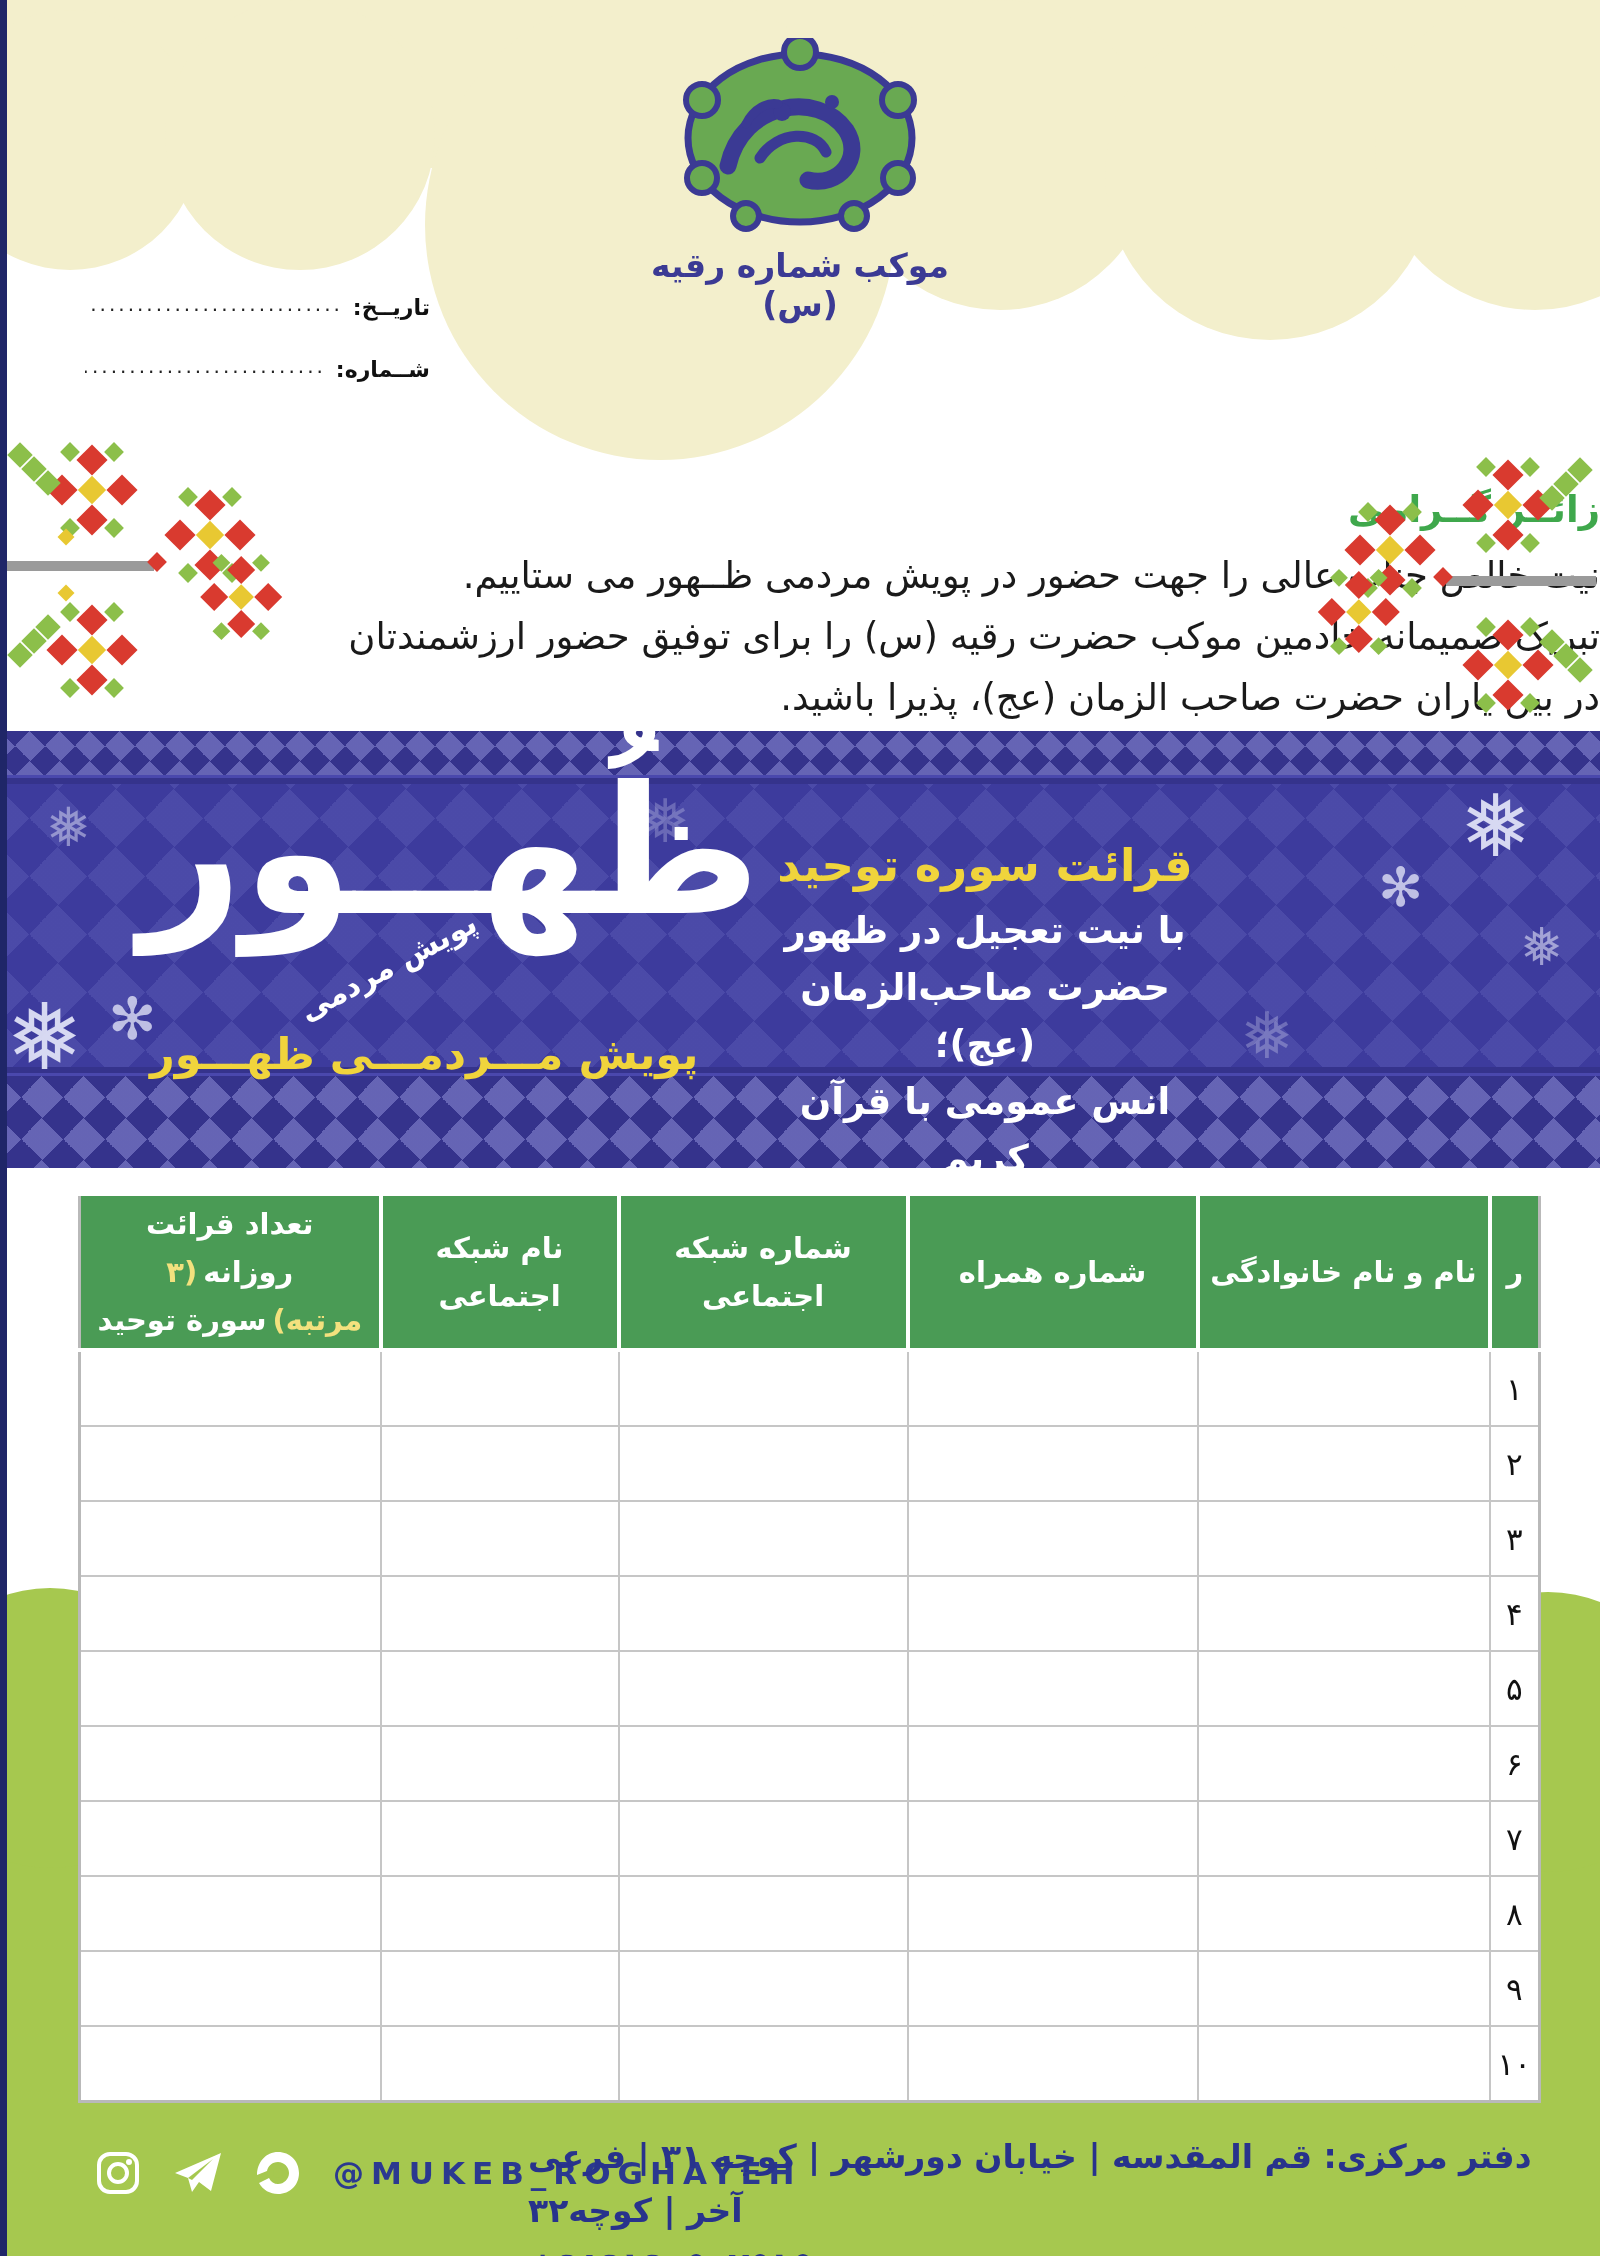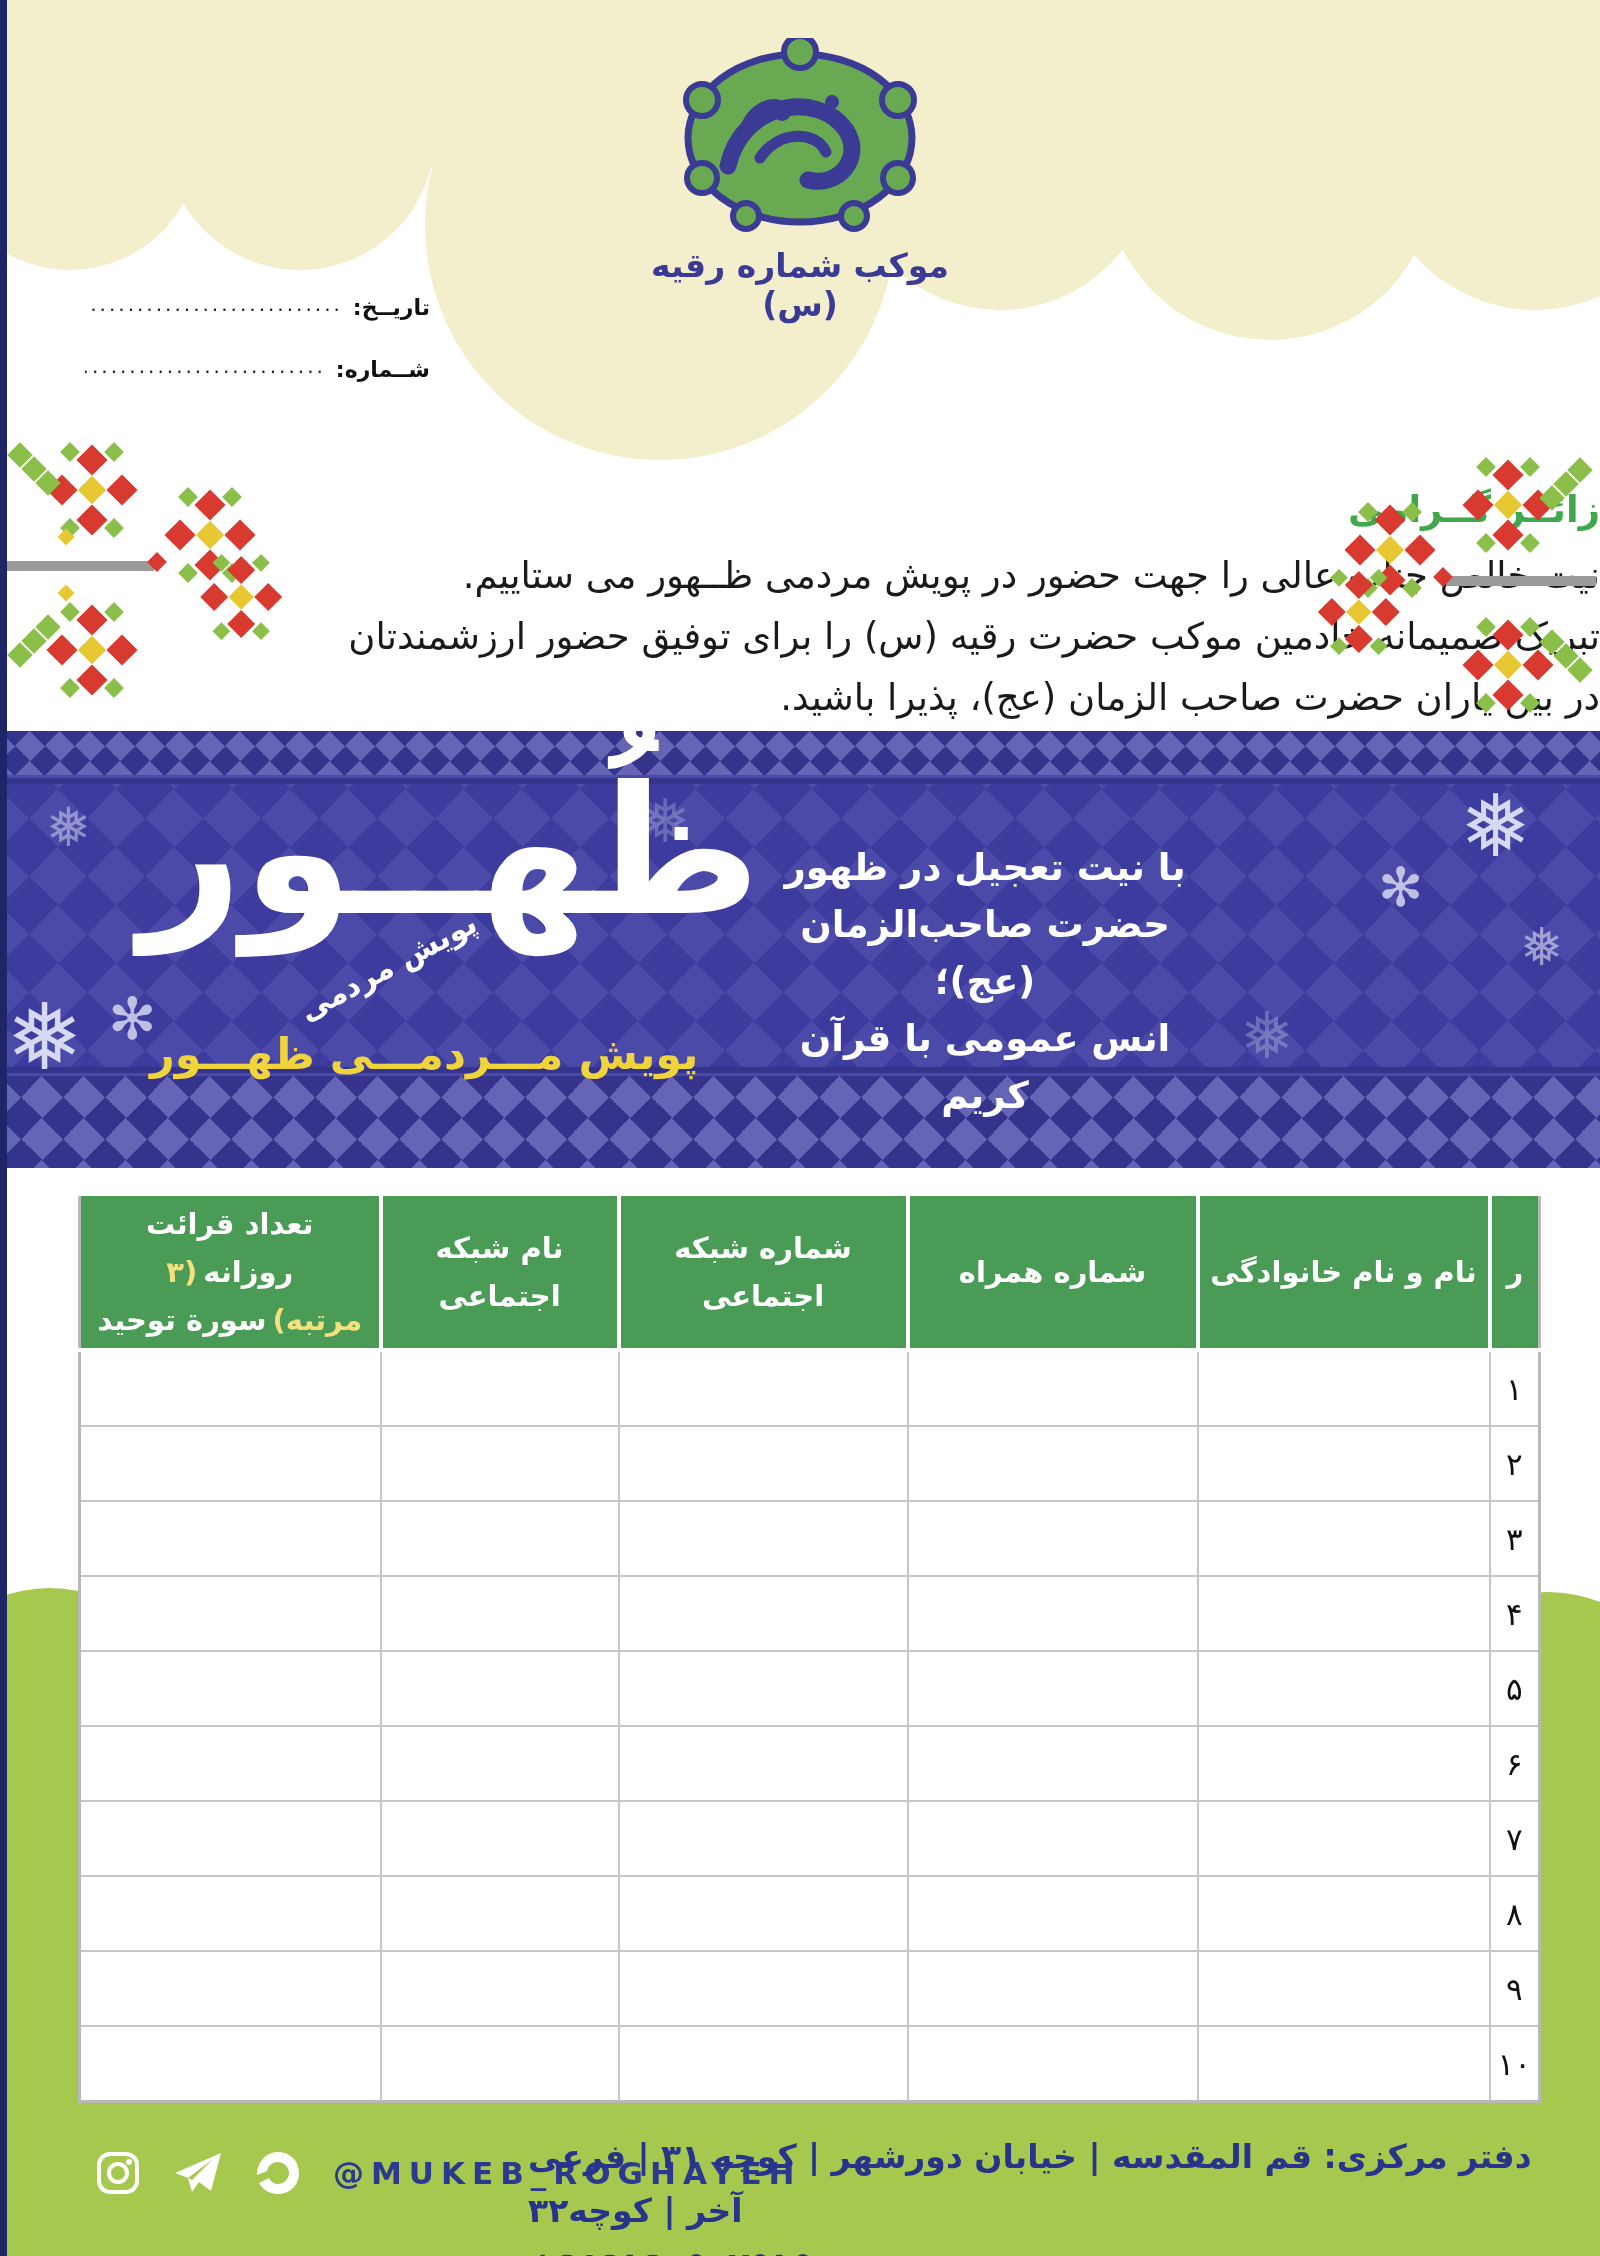--- a/index.html
+++ b/index.html
@@ -200,20 +200,21 @@
     <span class="orn" style="left:1520px;top:190px;font-size:52px;opacity:.6">❅</span>
     <span class="orn" style="left:1240px;bottom:100px;font-size:64px;opacity:.3">❅</span>
 
     <div class="calli">
       <div class="calli-main">ظُهــور</div>
       <div class="calli-small">پویش مردمی</div>
     </div>
     <div class="campaign">پویش مـــردمـــی ظهـــور</div>
 
     <div class="banner-right">
+      <div class="banner-heading">قرائت سوره توحید</div>
       <div class="banner-line">با نیت تعجیل در ظهور</div>
       <div class="banner-line">حضرت صاحب‌الزمان (عج)؛</div>
       <div class="banner-line">انس عمومی با قرآن کریم</div>
 
     </div>
   </div>
 
   <div class="signup">
     <table>
       <colgroup>

